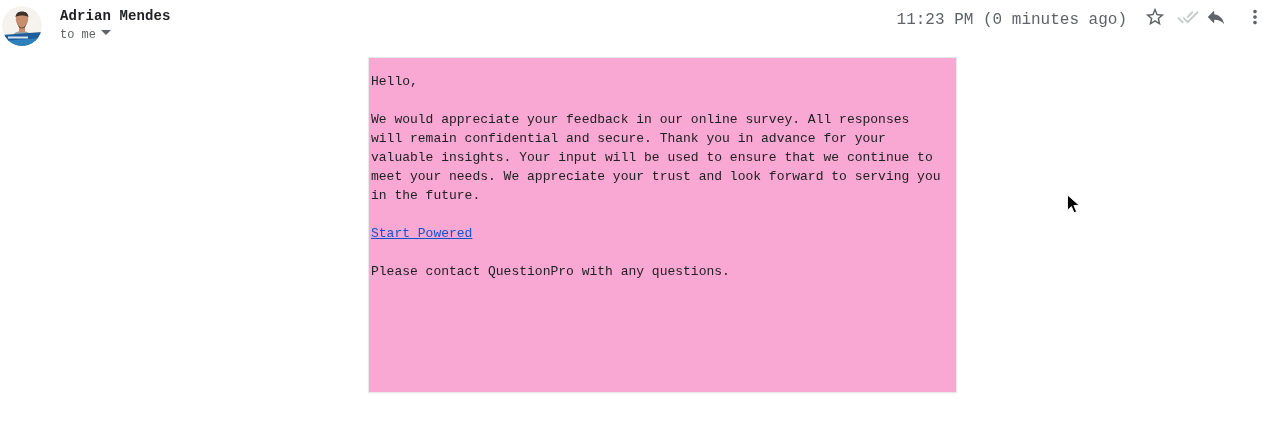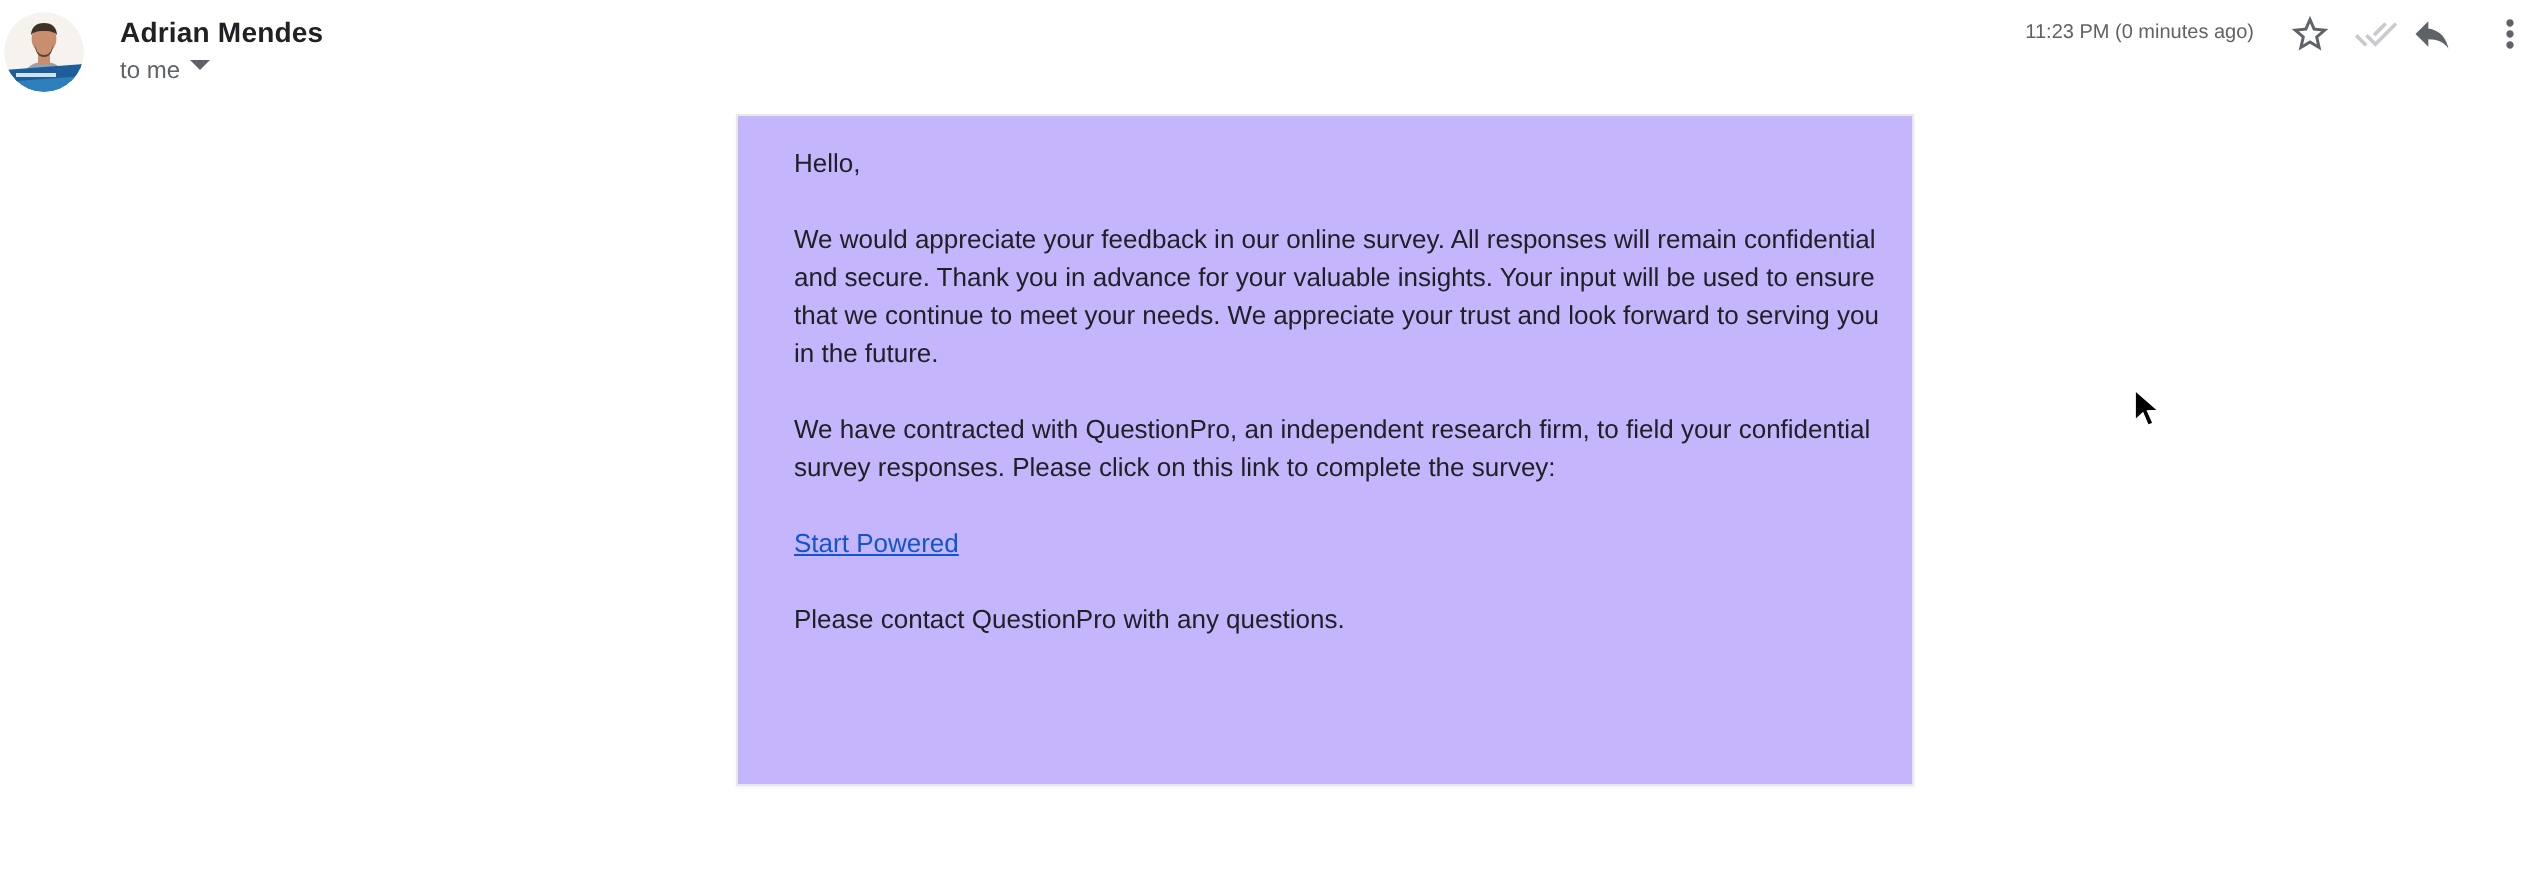--- a/index.html
+++ b/index.html
@@ -2,21 +2,21 @@
 <html style="--text: #202124; --muted: #5f6368; --icon-gray: #5f6368; --icon-disabled: #c8cbce; --link-blue: #1155cc; --brand-blue: #1e87e5; --card-border: #e8e8e8; --footer-gray: #73777b;"><head>
 <meta charset="utf-8">
 <style>
   * { margin: 0; padding: 0; box-sizing: border-box; }
   html, body { background: #ffffff; }
   .page {
     position: relative;
     width: 1262px;
     height: 408px;
     background: #ffffff;
-    font-family: Liberation Sans, sans-serif;
+    font-family: Liberation Mono, monospace;
     overflow: hidden;
   }
 
   
   .avatar {
     position: absolute; left: 2px; top: 6px;
     width: 40px; height: 40px; border-radius: 50%;
     overflow: hidden; cursor: pointer;
   }
   .sender-name {
@@ -32,42 +32,42 @@
   }
   .caret {
     width: 0; height: 0;
     border-left: 5px solid transparent;
     border-right: 5px solid transparent;
     border-top: 5px solid var(--muted);
     margin-top: 2px;
   }
   .timestamp {
     position: absolute; right: 135px; top: 11px;
-    font-size: 10px; color: var(--muted);
+    font-size: 16px; color: var(--muted);
     white-space: nowrap;
   }
   .icon-btn {
     position: absolute; top: 5px;
     width: 24px; height: 24px;
     background: none; border: none; padding: 1px;
     cursor: pointer; line-height: 0;
   }
   .icon-btn.star  { left: 1143px; }
   .icon-btn.dcheck{ left: 1176px; cursor: default; }
   .icon-btn.reply { left: 1204px; }
   .icon-btn.more  { left: 1243px; }
 
   
   .card {
     position: absolute; left: 368px; top: 57px;
     width: 589px; height: 336px;
-    background: #c4b5fd;
+    background: #f9a8d4;
     border: 1px solid var(--card-border);
     box-shadow: 0 1px 2px rgba(0,0,0,0.05);
-    padding: 14px 15px 0 28px;
+    padding: 14px 15px 0 2px;
     font-size: 13px; line-height: 19px; color: var(--text);
   }
   .card p { margin: 0 0 19px 0; }
   .card a.survey-link {
     color: var(--link-blue);
     text-decoration: underline;
     cursor: pointer;
   }
 
   
@@ -144,21 +144,20 @@
 
   <button class="icon-btn more">
     <svg width="22" height="22" viewBox="0 0 24 24">
       <path fill="#5f6368" d="M12 8c1.1 0 2-.9 2-2s-.9-2-2-2-2 .9-2 2 .9 2 2 2zm0 2c-1.1 0-2 .9-2 2s.9 2 2 2 2-.9 2-2-.9-2-2-2zm0 6c-1.1 0-2 .9-2 2s.9 2 2 2 2-.9 2-2-.9-2-2-2z"></path>
     </svg>
   </button>
 
   <div class="card">
     <p>Hello,</p>
     <p>We would appreciate your feedback in our online survey. All responses will remain confidential and secure. Thank you in advance for your valuable insights. Your input will be used to ensure that we continue to meet your needs. We appreciate your trust and look forward to serving you in the future.</p>
-    <p>We have contracted with QuestionPro, an independent research firm, to field your confidential survey responses. Please click on this link to complete the survey:</p>
     <p><a class="survey-link" href="#">Start Powered</a></p>
     <p>Please contact QuestionPro with any questions.</p>
   </div>
 
 
   <svg class="cursor" width="16" height="22" viewBox="0 0 16 22">
     <path d="M1.5 1 L1.5 16.2 L5.4 12.6 L8 18.8 L10.6 17.6 L7.9 11.5 L13.2 11.3 Z" fill="#000000" stroke="#ffffff" stroke-width="0.9"></path>
   </svg>
 
 </div>

